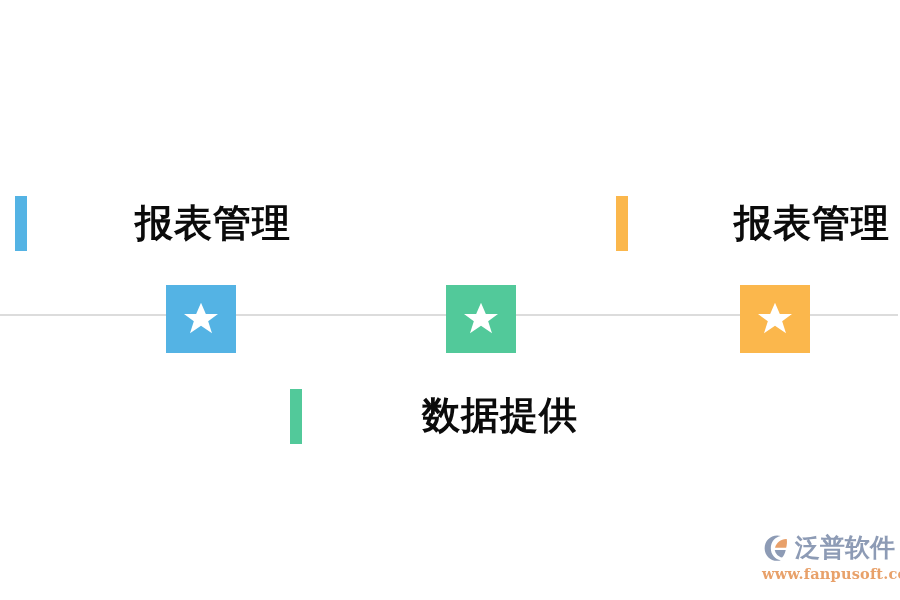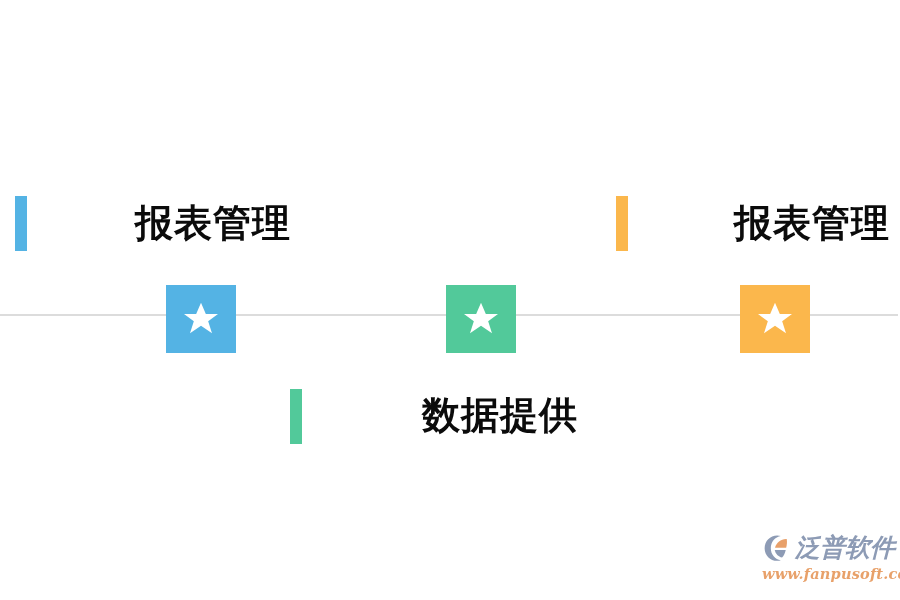--- a/index.html
+++ b/index.html
@@ -73,21 +73,20 @@
   .label-staff    { left: 734px; top: 204px; }
   .label-data     { left: 422px; top: 396px; }
 
   
   .watermark {
     position: absolute;
     left: 762px;
     top: 532px;
     width: 132px;
     height: 54px;
-    font-style: italic;
   }
   .wm-row {
     display: flex;
     align-items: center;
     height: 32px;
   }
   .wm-mark {
     width: 30px;
     height: 30px;
     flex: 0 0 30px;

